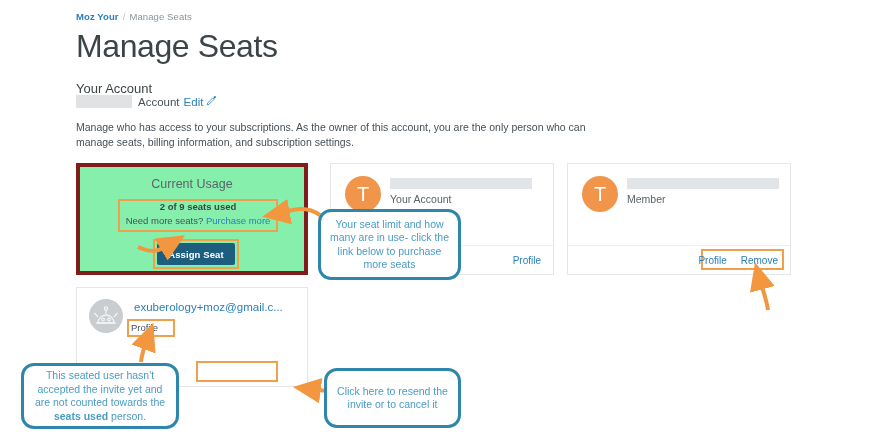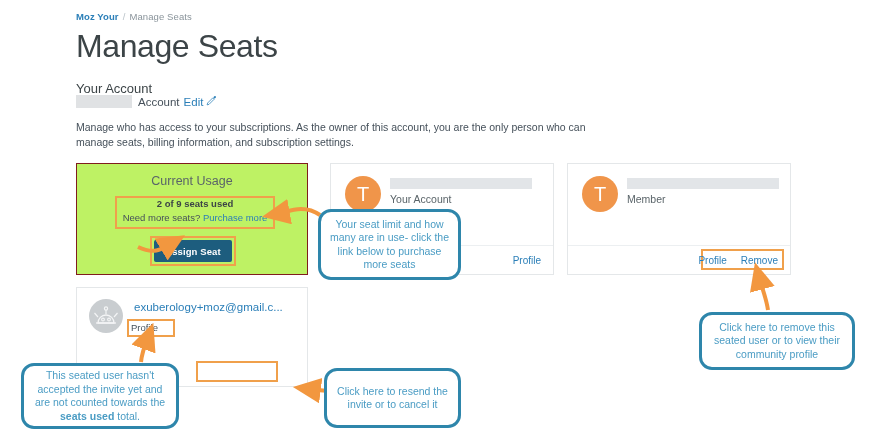--- a/index.html
+++ b/index.html
@@ -78,22 +78,22 @@
 
   
   .card {
     position: absolute;
     background: #ffffff;
     border: 1px solid #e4e7e9;
   }
   .card-usage {
     left: 76px; top: 163px;
     width: 232px; height: 112px;
-    background: #bef264;
-    border: 1px solid #7f1d1d;
+    background: #86efac;
+    border: 4px solid #7f1d1d;
   }
   .card-usage .usage-title {
     text-align: center;
     font-size: 12.5px;
     color: #5a6469;
     margin-top: 10px;
   }
   .usage-box {
     position: absolute;
     left: 38px; top: 32px;
@@ -343,23 +343,22 @@
     <path d="M320,215 C303,203 288,212 277,214" stroke="#f2973f" stroke-width="4" fill="none" marker-end="url(#ah)"></path>
 
     <path d="M768,310 C766,297 762,288 759,277" stroke="#f2973f" stroke-width="4" fill="none" marker-end="url(#ah)"></path>
 
     <path d="M336,391 C325,391 316,390 308,389" stroke="#f2973f" stroke-width="4" fill="none" marker-end="url(#ah)"></path>
 
     <path d="M141,362 C142,352 145,345 148,337" stroke="#f2973f" stroke-width="4" fill="none" marker-end="url(#ah)"></path>
   </svg>
 
   <div class="callout co-seat">Your seat limit and how many are in use- click the link below to purchase more seats</div>
-  <div class="callout co-remove">Click here to remove this seated user or to view their community profile</div>
   <div class="callout co-resend">Click here to resend the invite or to cancel it</div>
   <div class="callout co-pending">
     <span>
       <span>This seated user hasn't accepted the invite yet and are not counted towards the</span>
       <b>seats used</b>
-      <span>total.</span>
+      <span>person.</span>
     </span>
   </div>
 
 </div>
 
 </body></html>

